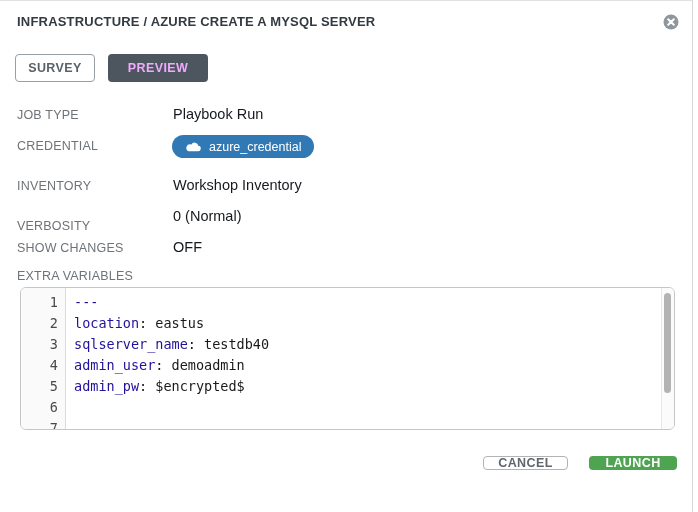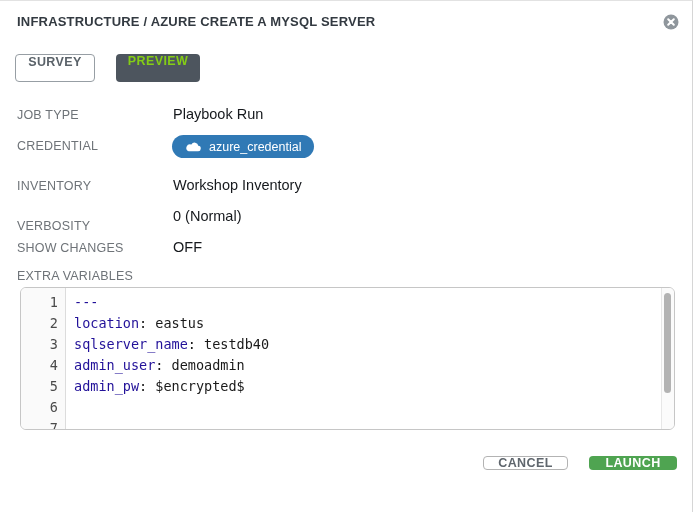--- a/index.html
+++ b/index.html
@@ -8,24 +8,24 @@
   .dialog { position:absolute; left:0; top:0; width:693px; height:512px;
             background:#fff; border-top:1px solid #e2e2e2; border-right:1px solid #d6d6d6;padding-left:39px; }
 
   
   .title { position:absolute; left:17px; top:13px; font-size:13px; font-weight:700;
            color:#333a41; letter-spacing:.2px; }
   .close-btn { position:absolute; left:663px; top:13px; width:16px; height:16px; cursor:pointer; }
 
   
   .tab { position:absolute; top:53px; height:28px; border-radius:4px; font-size:12.5px;
-         font-weight:700; letter-spacing:.4px; display:flex; align-items:flex-start;
+         font-weight:700; letter-spacing:.4px; display:flex; align-items:center;
          justify-content:center; cursor:pointer; }
   .tab-survey { left:15px; width:80px; background:#fff; border:1px solid #979ea4; color:#5a6269; }
-  .tab-preview { left:116px; width:84px; background:var(--tab_active_bg,#4d555e); color:#84cc16; }
+  .tab-preview { left:108px; width:100px; background:var(--tab_active_bg,#4d555e); color:#f0abfc; }
 
   
   .row-label { position:absolute; left:17px; font-size:12.5px; color:#6e7378; letter-spacing:.2px; }
   .row-value { position:absolute; left:173px; font-size:14.5px; color:#16191d;text-align:center; }
   .badge { position:absolute; left:172px; top:134px; height:23px; border-radius:12px;
            background:var(--accent_blue,#3079b5); color:#fff; font-size:12.5px;
            display:flex; align-items:center; gap:7px; padding:0 13px; cursor:pointer; }
 
   
   .editor { position:absolute; left:20px; top:286px; width:655px; height:143px;

